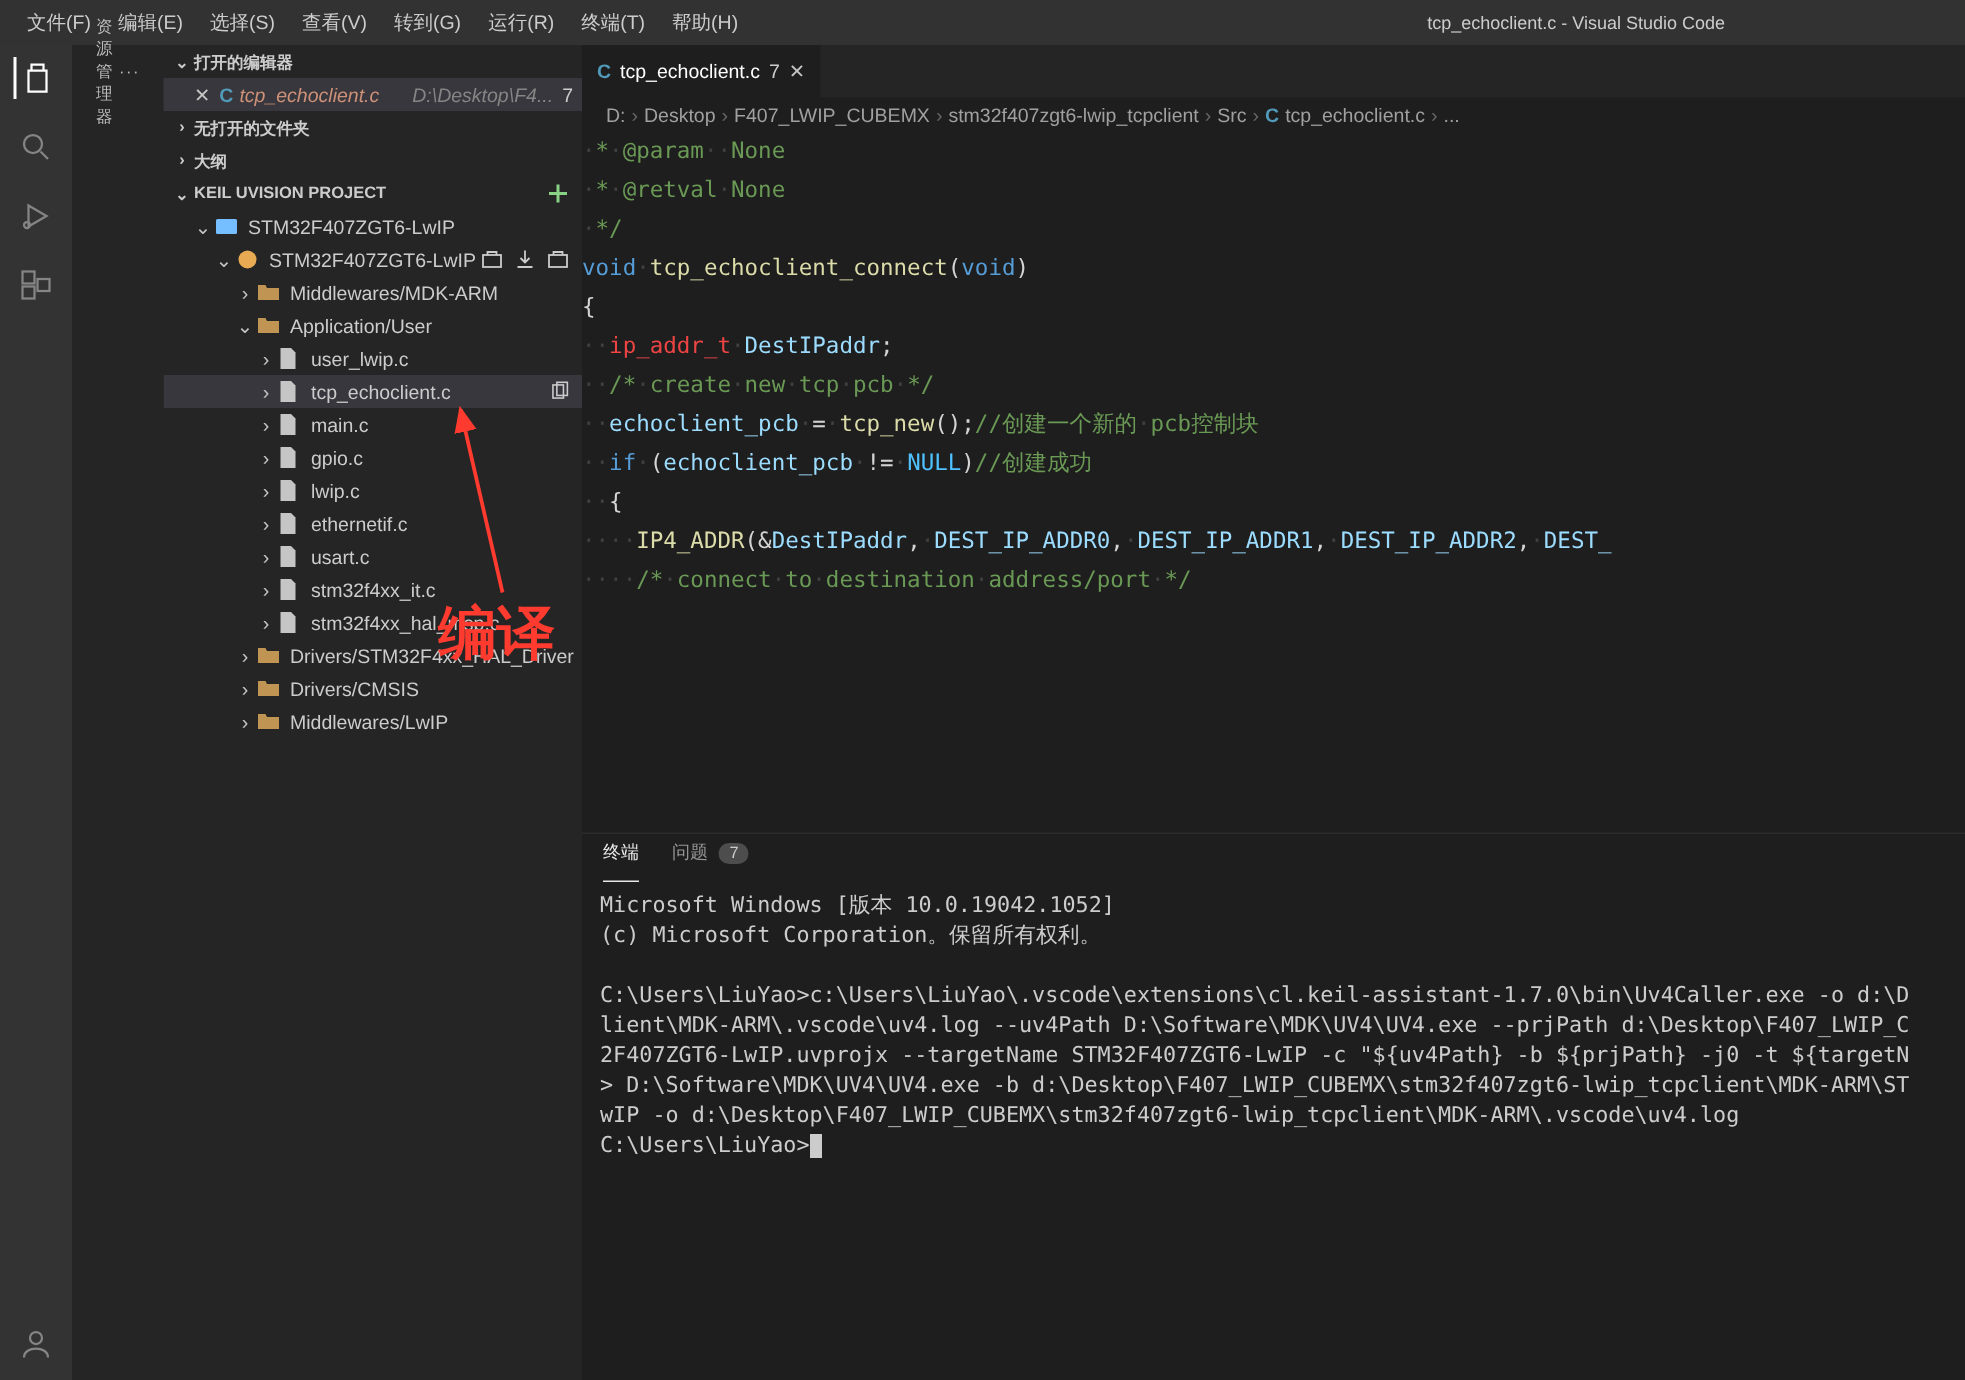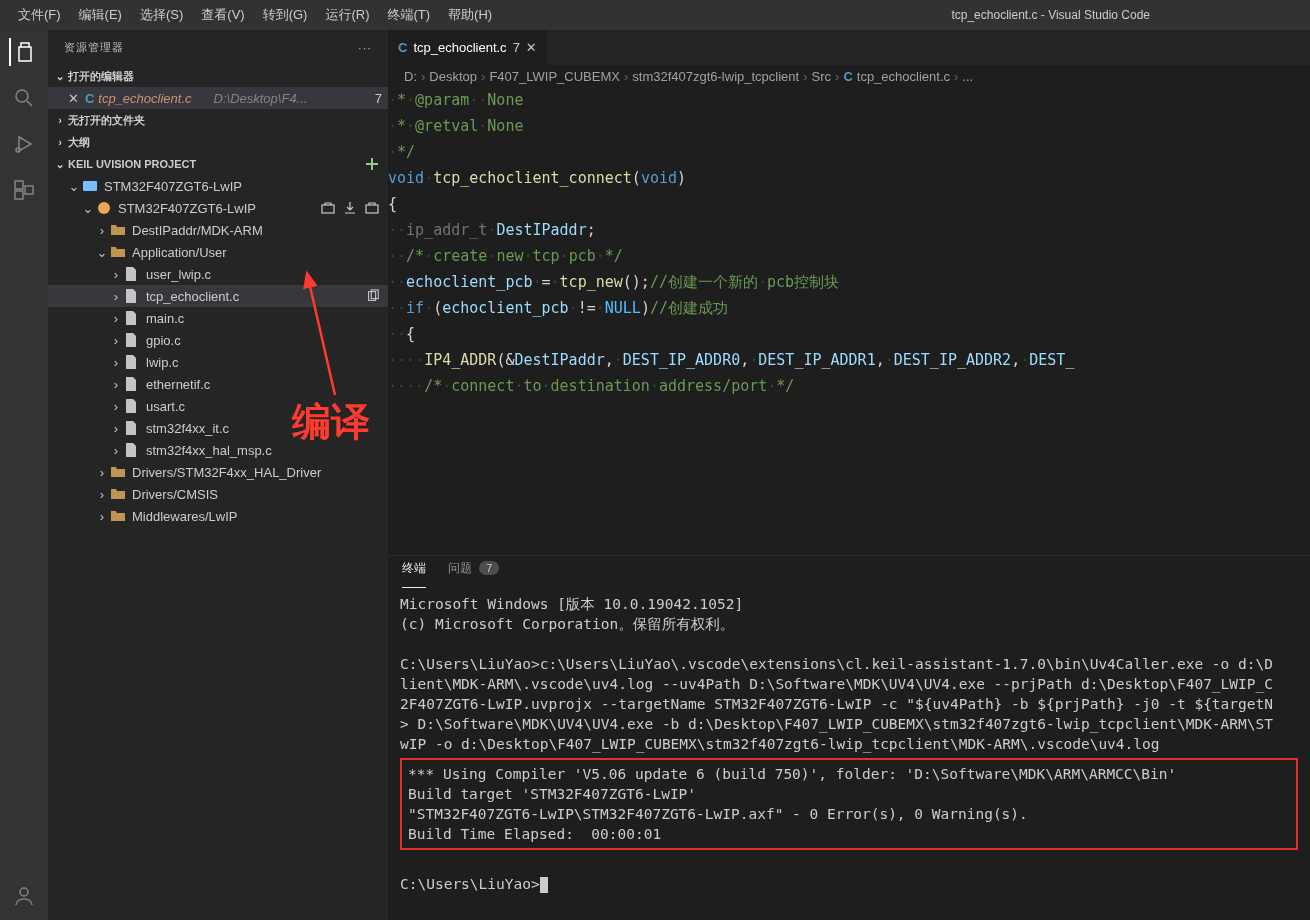--- a/index.html
+++ b/index.html
@@ -6,21 +6,21 @@
 body { font-family:"Segoe UI","Microsoft YaHei",sans-serif; background:#1e1e1e; color:#cccccc; font-size:13px; width:1310px; height:920px; overflow:hidden; position:relative; }
 .titlebar { height:30px; background:#323233; display:flex; align-items:center; padding:0 10px; }
 .titlebar .spacer { flex:1; }
 .titlebar .title { color:#cccccc; font-size:12px; margin-right:150px;}
 .menu { display:flex; align-items:center; gap:2px; }
 .menu span { padding:4px 8px; color:#cccccc; font-size:13px; cursor:pointer; }
 .main { display:flex; height:calc(100% - 30px); }
 .activitybar { width:48px; background:#333333; display:flex; flex-direction:column; align-items:center; padding-top:8px; gap:18px; }
 .activitybar .ab-icon { width:28px; height:28px; display:flex; align-items:center; justify-content:center; color:#858585; cursor:pointer; }
 .activitybar .ab-icon.active { color:#ffffff; border-left:2px solid #fff; margin-left:-2px; padding-left:2px;}
-.sidebar { width:340px; background:#252526; display:flex; flex-direction:column; }
+.sidebar { width:340px; background:#252526; display:flex; flex-direction:row; }
 .side-head { height:35px; display:flex; align-items:center; padding:0 16px; font-size:11px; letter-spacing:1px; color:#bbbbbb; justify-content:space-between;}
 .side-sec { font-size:13px; }
 .sec-head { height:22px; display:flex; align-items:center; padding-left:4px; color:#cccccc; cursor:pointer; font-weight:700; font-size:11px;}
 .sec-head .chev { width:16px; display:inline-block; text-align:center; }
 .open-editor { height:22px; display:flex; align-items:center; padding-left:20px; font-size:13px; color:#ce9178; font-style:italic; background:#37373d;}
 .open-editor .close { color:#c5c5c5; margin-right:6px; font-style:normal;}
 .open-editor .path { color:#858585; font-style:italic; margin-left:22px; overflow:hidden; text-overflow:ellipsis; white-space:nowrap; flex:1;}
 .open-editor .mod { color:#cccccc; margin:0 6px; font-style:normal;}
 .tree { font-size:13px; overflow-y:auto;}
 .tree-row { height:22px; display:flex; align-items:center; cursor:pointer; position:relative;}
@@ -33,21 +33,21 @@
 .tabs { height:35px; background:#252526; display:flex; align-items:stretch; }
 .tab { display:flex; align-items:center; padding:0 10px; background:#1e1e1e; border-right:1px solid #252526; font-size:13px; gap:6px;}
 .tab .fname { color:#ffffff; }
 .tab .mod { color:#cccccc; }
 .tab .close { color:#c5c5c5; cursor:pointer;}
 .breadcrumb { height:22px; display:flex; align-items:center; padding-left:16px; font-size:13px; color:#a0a0a0; gap:4px; white-space:nowrap; overflow:hidden;}
 .breadcrumb .sep { color:#666; }
 .code { flex:1; overflow:hidden; font-family:Consolas,monospace; font-size:15px; line-height:26px; display:flex; }
 .gutter { width:60px; text-align:right; color:#858585; padding-right:18px; user-select:none;}
 .codelines { flex:1; white-space:pre; color:#d4d4d4; }
-.c-keyword{color:#569cd6;}.c-type{color:#737373;}.c-func{color:#dcdcaa;}.c-comment{color:#6a9955;}.c-const{color:#4fc1ff;}.c-var{color:#9cdcfe;margin-top:40px;}
+.c-keyword{color:#569cd6;}.c-type{color:#ef4444;}.c-func{color:#dcdcaa;}.c-comment{color:#6a9955;}.c-const{color:#4fc1ff;}.c-var{color:#9cdcfe;margin-top:40px;}
 .ws{color:#404040;}
 .panel { height:365px; background:#1e1e1e; border-top:1px solid #2d2d2d; display:flex; flex-direction:column;}
 .panel-tabs { height:32px; display:flex; padding-left:14px; gap:22px; font-size:12px;}
 .panel-tabs .ptab { color:#969696; cursor:pointer; padding:4px 0;}
 .panel-tabs .ptab.active { color:#e7e7e7; border-bottom:1px solid #e7e7e7;}
 .panel-tabs .badge { background:#4d4d4d; border-radius:10px; padding:1px 7px; color:#ccc; font-size:11px; margin-left:4px;}
 .terminal { flex:1; font-family:Consolas,monospace; font-size:14.5px; line-height:20px; color:#cccccc; padding:6px 12px; white-space:pre-wrap; overflow:hidden;}
 .term-box { border:2px solid #e03131; padding:4px 6px; margin:4px 0;}
 .cursor { display:inline-block; width:8px; height:16px; background:#cccccc; vertical-align:middle;}
 .c-file-ico{color:#519aba;}
@@ -181,21 +181,21 @@
               </span>
 </span>
           </div>
           <div class="tree-row " style="padding-left:46px">
     <span class="chev">›</span>
             <span class="icon">
               <svg width="16" height="16" viewBox="0 0 16 16">
                 <path fill="#c09553" d="M1 3h5l1 2h8v8H1z"></path>
               </svg>
             </span>
-            <span class="label">DestIPaddr/MDK-ARM</span>
+            <span class="label">Middlewares/MDK-ARM</span>
           </div>
           <div class="tree-row " style="padding-left:46px">
     <span class="chev">⌄</span>
             <span class="icon">
               <svg width="16" height="16" viewBox="0 0 16 16">
                 <path fill="#c09553" d="M1 3h5l1 2h8v8H1z"></path>
               </svg>
             </span>
             <span class="label">Application/User</span>
           </div>
@@ -355,24 +355,20 @@
         </span>
       </div>
       <div class="terminal" id="terminal">Microsoft Windows [版本 10.0.19042.1052]
 (c) Microsoft Corporation。保留所有权利。
 
 C:\Users\LiuYao&gt;c:\Users\LiuYao\.vscode\extensions\cl.keil-assistant-1.7.0\bin\Uv4Caller.exe -o d:\D
 lient\MDK-ARM\.vscode\uv4.log --uv4Path D:\Software\MDK\UV4\UV4.exe --prjPath d:\Desktop\F407_LWIP_C
 2F407ZGT6-LwIP.uvprojx --targetName STM32F407ZGT6-LwIP -c "${uv4Path} -b ${prjPath} -j0 -t ${targetN
 &gt; D:\Software\MDK\UV4\UV4.exe -b d:\Desktop\F407_LWIP_CUBEMX\stm32f407zgt6-lwip_tcpclient\MDK-ARM\ST
 wIP -o d:\Desktop\F407_LWIP_CUBEMX\stm32f407zgt6-lwip_tcpclient\MDK-ARM\.vscode\uv4.log
-<div class="term-box">*** Using Compiler 'V5.06 update 6 (build 750)', folder: 'D:\Software\MDK\ARM\ARMCC\Bin'
-Build target 'STM32F407ZGT6-LwIP'
-"STM32F407ZGT6-LwIP\STM32F407ZGT6-LwIP.axf" - 0 Error(s), 0 Warning(s).
-Build Time Elapsed:  00:00:01</div>
 C:\Users\LiuYao&gt;<span class="cursor"></span></div>
     </div>
   </div>
 </div>
 
 <div class="annotation" style="left:292px; top:395px;">编译</div>
 <svg class="arrow" style="left:295px; top:265px;" width="60" height="135">
   <defs>
       <marker id="ah" markerWidth="8" markerHeight="8" refX="6" refY="3" orient="auto">
         <path d="M0,0 L7,3 L0,6 Z" fill="#ff3b30"></path>

